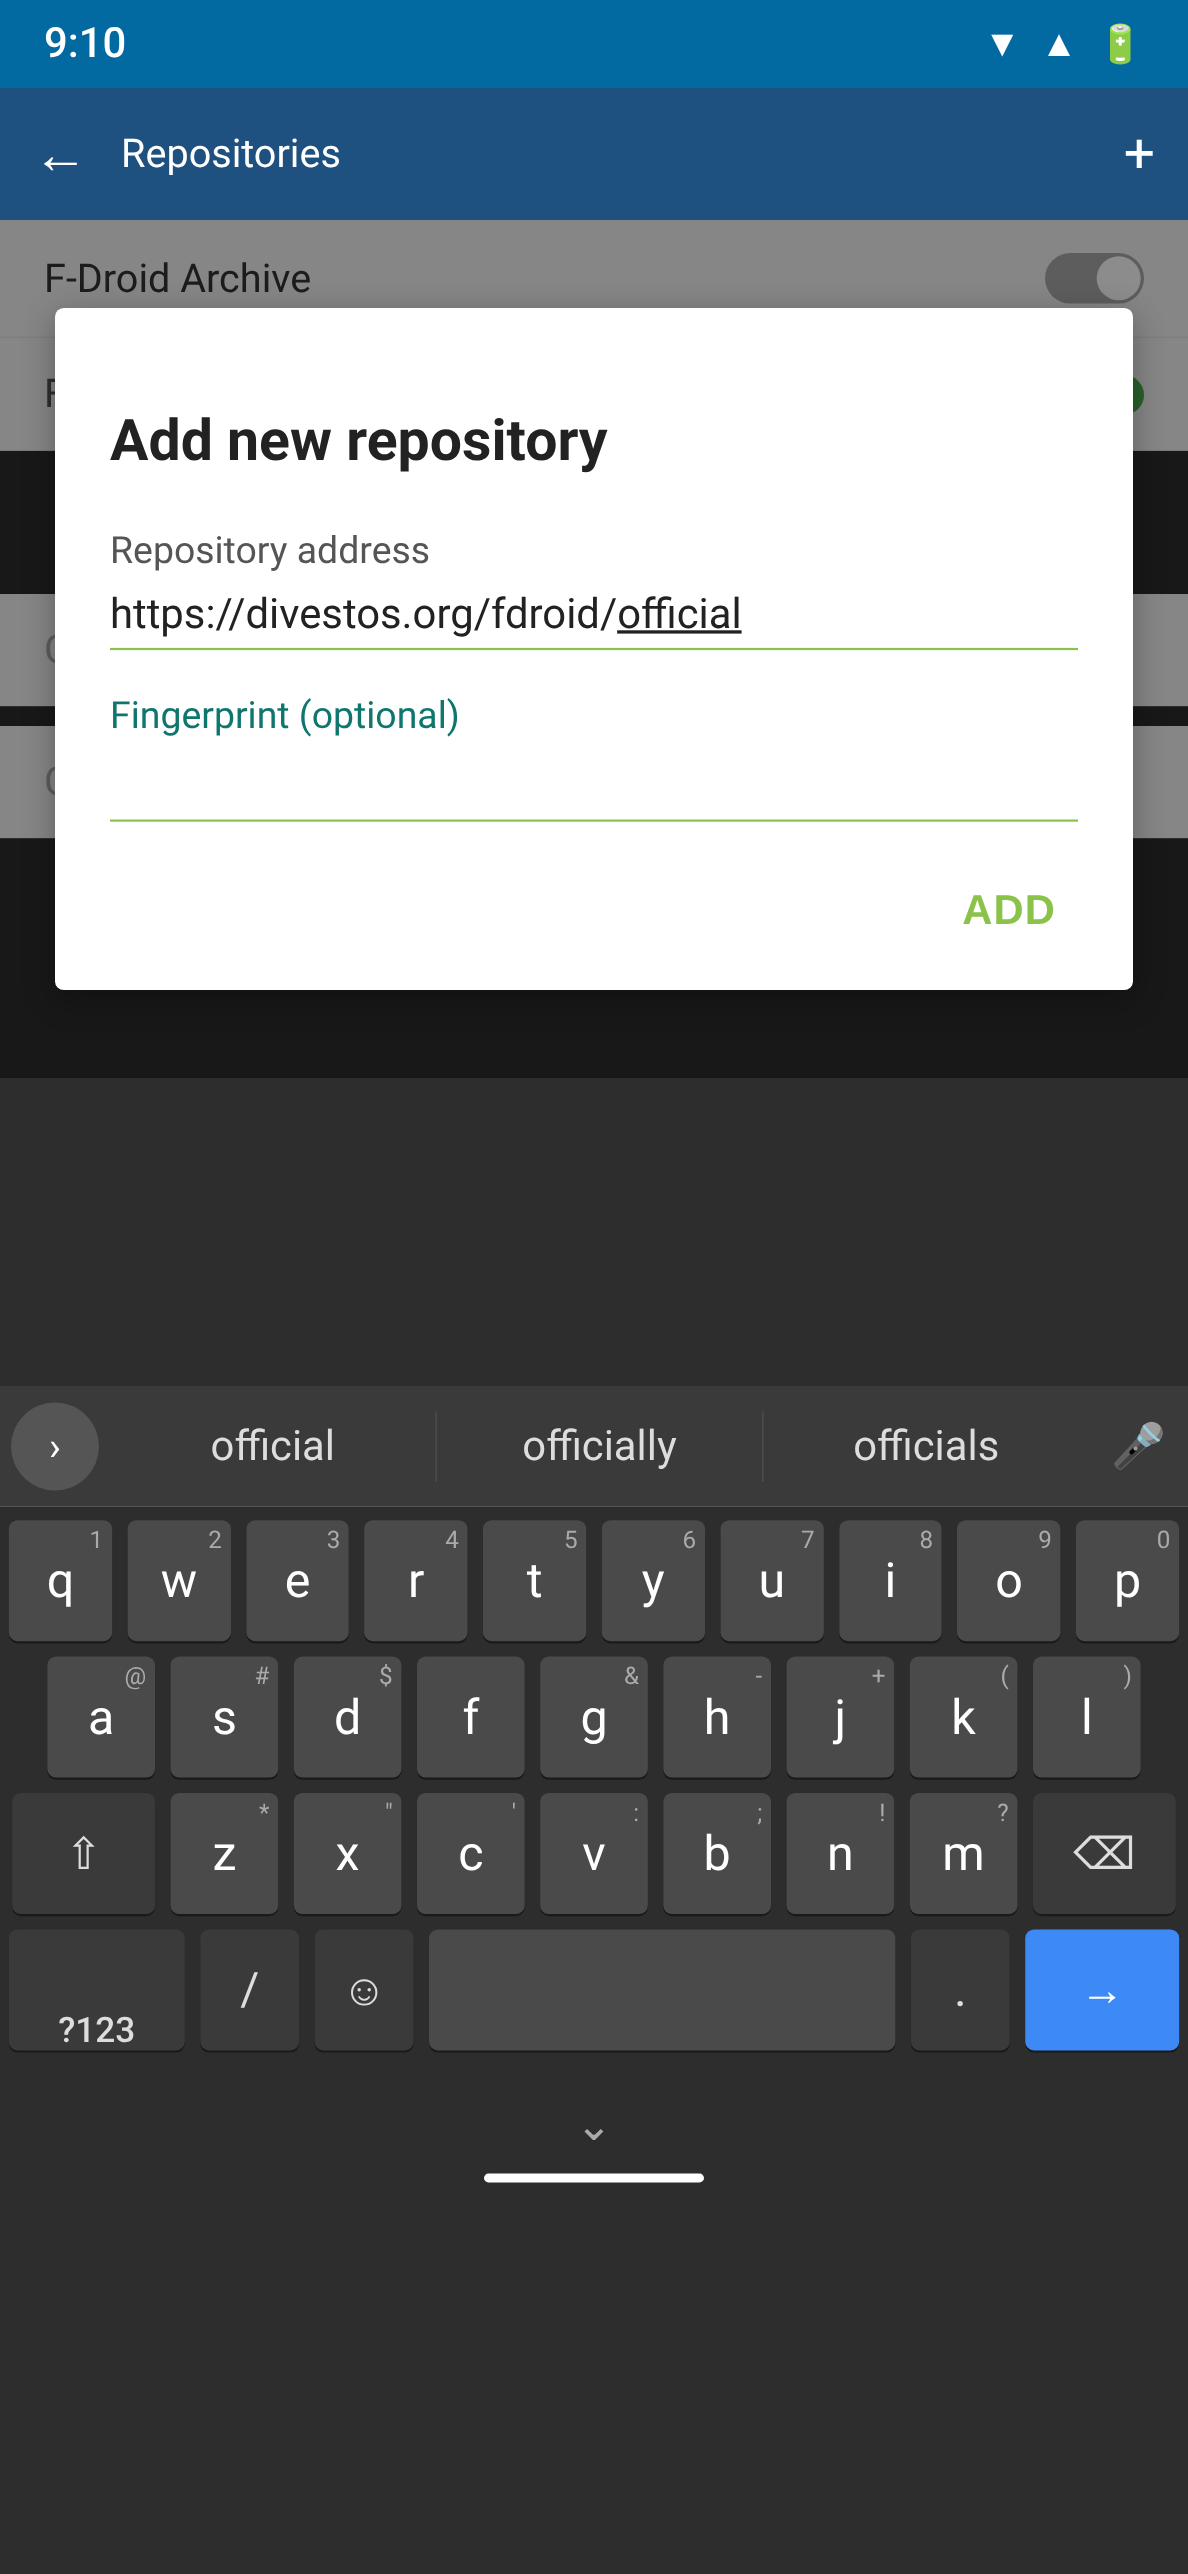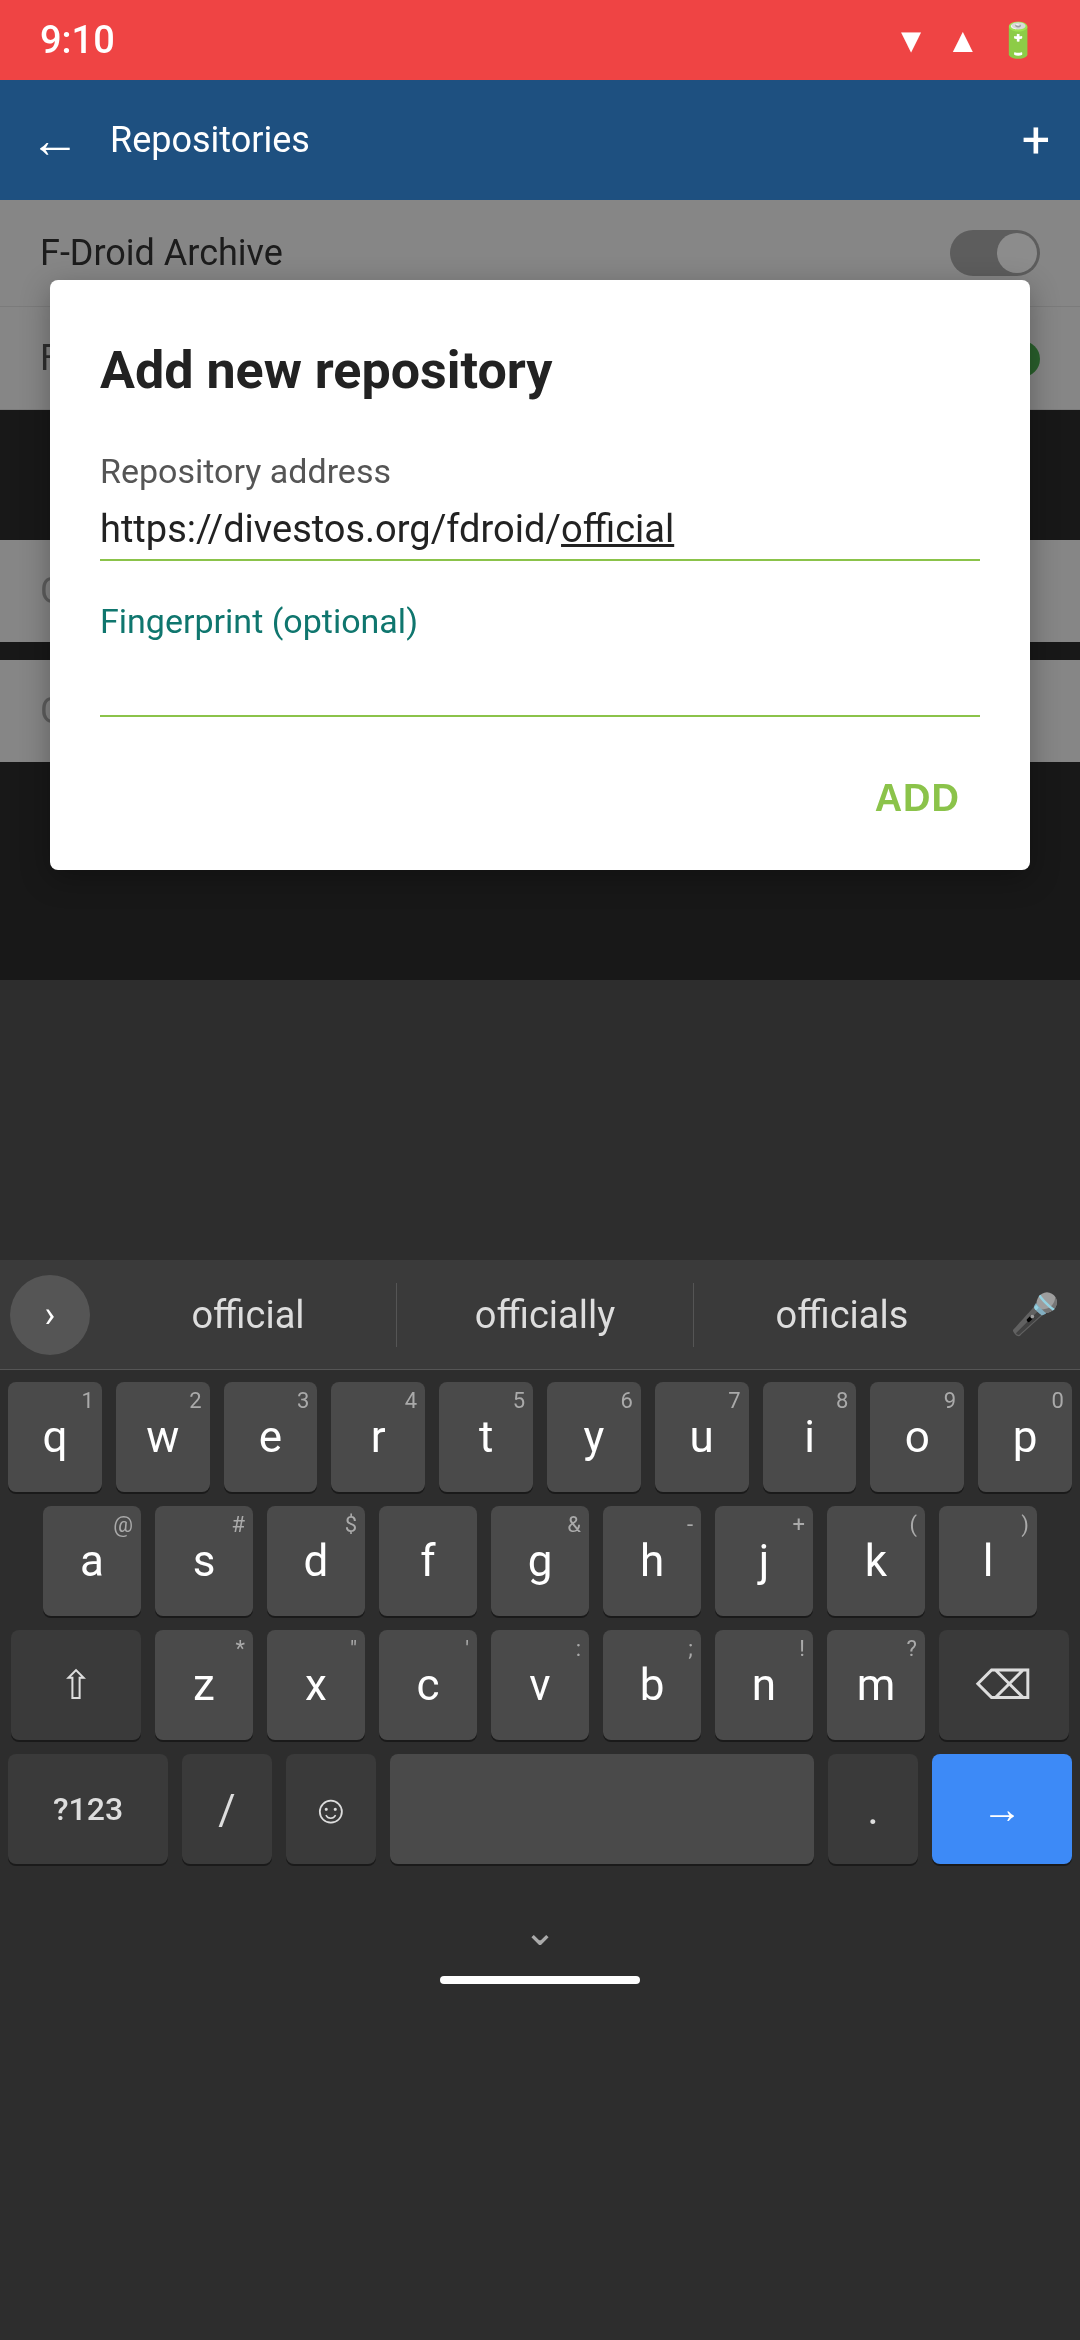--- a/index.html
+++ b/index.html
@@ -11,21 +11,21 @@
       overflow: hidden;
       font-family: 'Roboto', Arial, sans-serif;
       background: #2d2d2d;
       position: relative;
     }
 
     
     .status-bar {
       width: 100%;
       height: 80px;
-      background: #ef4444;
+      background: #0369a1;
       display: flex;
       align-items: center;
       justify-content: space-between;
       padding: 0 40px;
     }
 
     .status-time {
       color: white;
       font-size: 38px;
       font-weight: 500;
@@ -105,21 +105,21 @@
     }
 
     
     .dialog {
       position: absolute;
       top: 280px;
       left: 50px;
       width: 980px;
       background: white;
       border-radius: 8px;
-      padding: 60px 50px 40px;
+      padding: 90px 50px 40px;
       z-index: 20;
       box-shadow: 0 8px 30px rgba(0,0,0,0.3);
     }
 
     .dialog-title {
       font-size: 52px;
       font-weight: 700;
       color: #222;
       margin-bottom: 50px;
     }
@@ -302,20 +302,21 @@
 
     .key-backspace {
       width: 130px;
       height: 110px;
     }
 
     .key-numbers {
       width: 160px;
       height: 110px;
       font-size: 34px;
+      justify-content: flex-end;
     }
 
     .key-slash {
       width: 90px;
       height: 110px;
       font-size: 40px;
     }
 
     .key-emoji {
       width: 90px;

